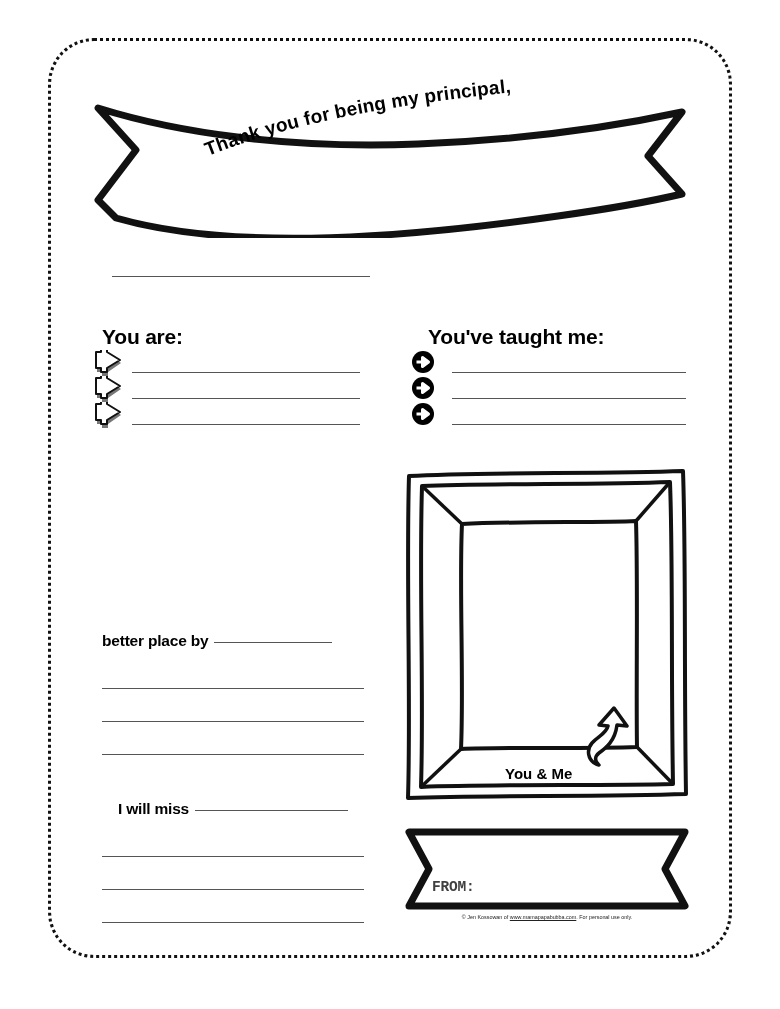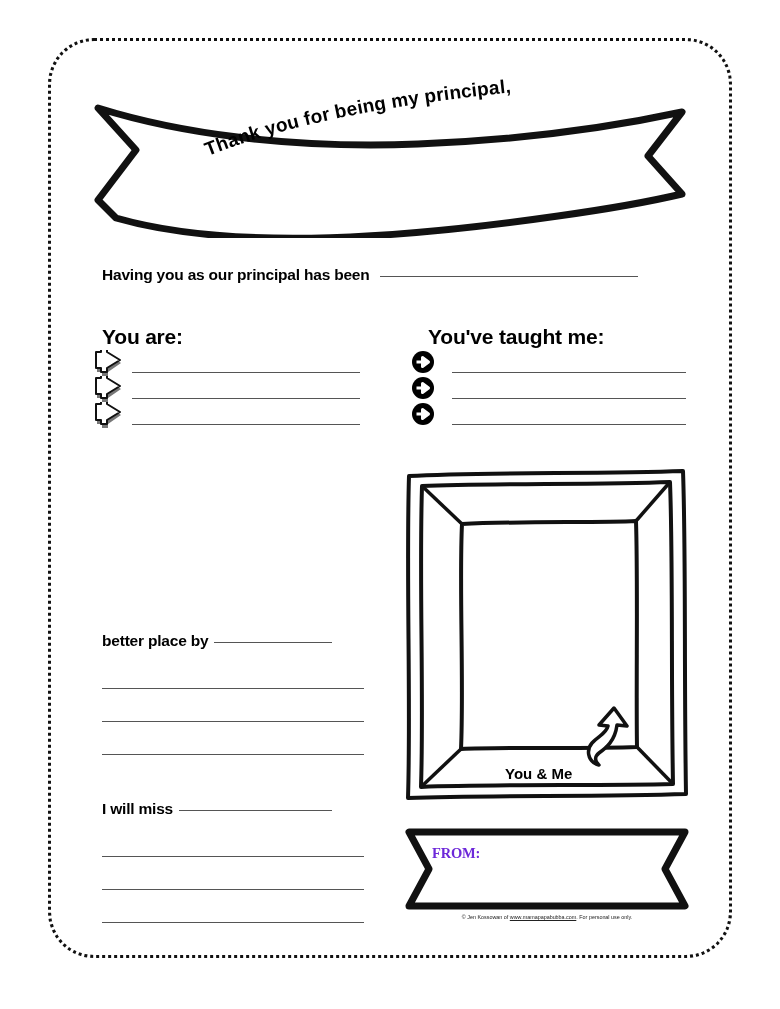--- a/index.html
+++ b/index.html
@@ -135,21 +135,21 @@
   }
   .block .rule.first { height: 38px; }
 
   #block-like       { left: 102px; top: 473px; }
   #block-like .headline .blank { width: 100px; }
 
   #block-better     { left: 102px; top: 622px; }
   #block-better .headline2 { margin-top: 10px; }
   #block-better .headline .blank { width: 118px; }
 
-  #block-miss       { left: 102px; top: 800px; }
+  #block-miss       { left: 102px; top: 800px; text-align: center; }
   #block-miss .headline .blank { width: 153px; }
 
   
   .picture-frame {
     position: absolute;
     left: 400px;
     top: 464px;
     width: 292px;
     height: 338px;
   }
@@ -171,25 +171,25 @@
     position: absolute;
     left: 403px;
     top: 826px;
     width: 288px;
     height: 86px;
   }
   .from-banner svg { display: block; width: 100%; height: 100%; }
   .from-label {
     position: absolute;
     left: 432px;
-    top: 845px;
-    font-family: Liberation Serif, serif;
+    top: 879px;
+    font-family: Liberation Mono, monospace;
     font-weight: bold;
     font-size: 14.5px;
-    color: #6d28d9;
+    color: #404040;
     letter-spacing: -0.2px;
   }
 
   
   .footer-credit {
     position: absolute;
     left: 403px;
     top: 914px;
     width: 288px;
     text-align: center;
@@ -226,21 +226,21 @@
       <defs>
         <path id="arcpath" d="M120 84 C210 48 330 28 470 16" fill="none"></path>
       </defs>
       <text>
         <textPath href="#arcpath" startOffset="0">Thank you for being my principal,</textPath>
       </text>
     </svg>
   </div>
 
   <div class="prompt line1-row">
-    <span>Having you as our principal has been</span><span class="blank"></span>
+    <span class="blank"></span>
   </div>
 
   <div class="prompt head-you-are">You are:</div>
   <div class="prompt head-taught-me">You've taught me:</div>
 
   <div class="bullet-list left">
     <div class="bullet-row">
       <span class="bullet">
         <svg viewBox="0 0 30 26" xmlns="http://www.w3.org/2000/svg">
           <path d="M3 13 L3 22 L8 22 L8 26 L14 26 L14 22 L27 13 L14 4 L14 0 L8 0 L8 4 L3 4 Z" fill="#777777"></path>

